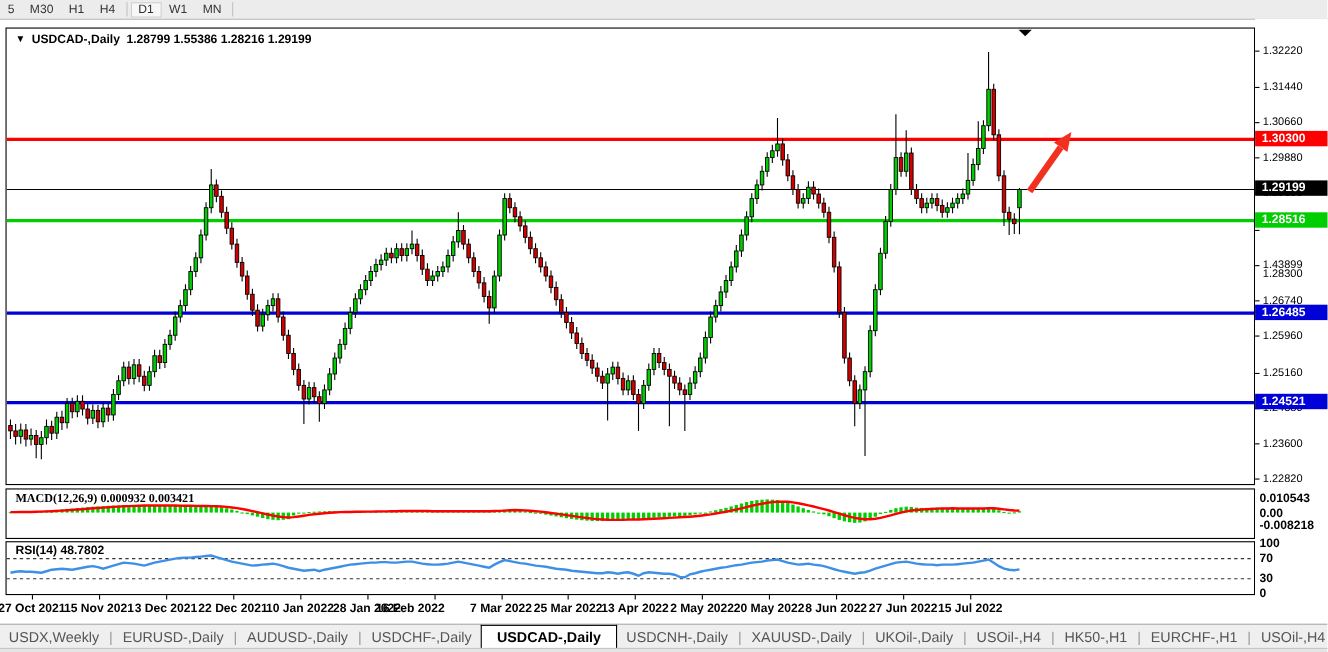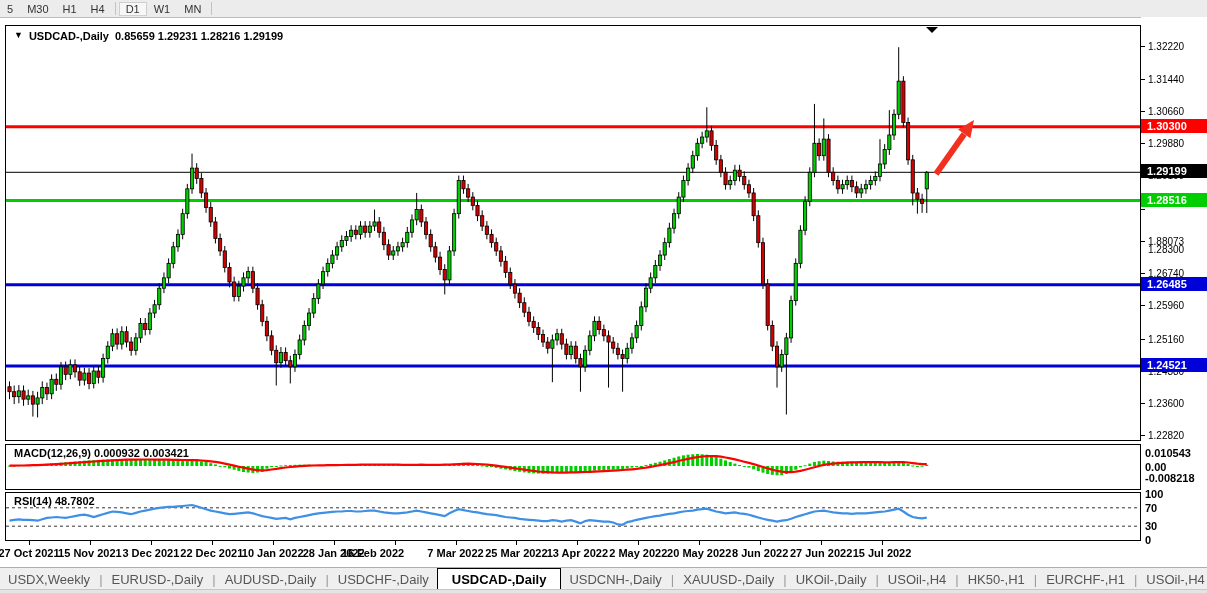--- a/index.html
+++ b/index.html
@@ -7,21 +7,21 @@
        font-family:"Liberation Sans",sans-serif;-webkit-font-smoothing:none;}
   
   #toolbar{position:absolute;left:0;top:0;width:1207px;height:17px;background:#ececec;
            border-bottom:1px solid #bdbdbd;display:flex;align-items:center;font-size:11px;color:#333;}
   .tf-item{padding:1px 7px;cursor:default;}
   .tf-item.active{background:#f7f7f7;border:1px solid #cfcfcf;padding:0 6px;}
   .tf-sep{width:1px;height:13px;background:#c2c2c2;margin:0 3px;}
   
   .panel{position:absolute;left:5px;width:1136px;border:1px solid #000;background:#fff;box-sizing:border-box;}
   #chart-panel{top:25px;height:416px;}
-  #macd-panel{top:444px;height:46px;}
+  #macd-panel{top:444px;height:46px;font-family:Liberation Serif, serif;}
   #rsi-panel{top:492px;height:49px;}
   .panel svg{position:absolute;left:0;top:0;}
   .pane-label{position:absolute;left:8px;top:2px;font-size:11px;font-weight:bold;color:#000;white-space:pre;z-index:5;}
   #chart-title{top:4px;display:flex;gap:6px;}
   
   #price-axis{position:absolute;left:1141px;top:17px;width:66px;height:545px;background:#fff;}
   .tick-label{position:absolute;left:7px;font-size:10px;font-weight:normal;color:#000;line-height:13px;}
   .tick-mark{position:absolute;left:0;width:4px;height:1px;background:#000;}
   .price-badge{position:absolute;left:0;width:62px;height:14px;font-size:11px;font-weight:bold;
                color:#fff;line-height:14px;padding-left:6px;z-index:6;}
@@ -458,21 +458,21 @@
         <rect x="914.4999999999999" y="173.17379199999954" width="3.2" height="4.140800000000468" fill="#d40000" stroke="#000" stroke-width="0.8"></rect>
         <line x1="920.78" y1="144.9749439999996" x2="920.78" y2="187.00406400000003" stroke="#000000" stroke-width="1"></line>
         <rect x="919.18" y="146.3" width="3.2" height="16.563200000000023" fill="#00ce00" stroke="#000" stroke-width="0.8"></rect>
         <line x1="930" y1="148" x2="958.2166120950316" y2="107.90270912811303" stroke="#f23020" stroke-width="6"></line>
         <polygon points="968,94 964.3501602397873,112.21890967442263 952.0830639502758,103.58650858180343" fill="#f23020"></polygon>
         <polygon points="920,1 932,1 926,7" fill="#000"></polygon>
       </svg>
     <div class="pane-label" id="chart-title">
       <span style="font-size:9px;">▼</span>
       <span>USDCAD-,Daily</span>
-      <span>0.85659 1.29231 1.28216 1.29199</span>
+      <span>1.28799 1.55386 1.28216 1.29199</span>
     </div>
   </div>
 
   <div id="macd-panel" class="panel">
     <svg id="macd-svg" width="1134" height="44" viewBox="0 0 1134 44">
         <rect x="2" y="20.6001" width="3" height="1" fill="#00ce00"></rect>
         <rect x="6.68" y="20.4668" width="3" height="1" fill="#00ce00"></rect>
         <rect x="11.36" y="20.3335" width="3" height="1" fill="#00ce00"></rect>
         <rect x="16.04" y="20.2002" width="3" height="1" fill="#00ce00"></rect>
         <rect x="20.72" y="19.9336" width="3" height="1.0664000000000016" fill="#00ce00"></rect>
@@ -724,21 +724,21 @@
       <div class="tick-label" style="top: 55.5047px;">1.31440</div>
       <div class="tick-mark" style="top: 93.8029px;"></div>
       <div class="tick-label" style="top: 87.8029px;">1.30660</div>
       <div class="tick-mark" style="top: 126.101px;"></div>
       <div class="tick-label" style="top: 120.101px;">1.29880</div>
       <div class="tick-mark" style="top: 158.399px;"></div>
       <div class="tick-label" style="top: 152.399px;">1.29100</div>
       <div class="tick-mark" style="top: 191.526px;"></div>
       <div class="tick-label" style="top: 185.526px; margin-top: 40px;">1.28300</div>
       <div class="tick-mark" style="top: 223.824px;"></div>
-      <div class="tick-label" style="top: 217.824px;">1.88073</div>
+      <div class="tick-label" style="top: 217.824px;">1.43899</div>
       <div class="tick-mark" style="top: 256.122px;"></div>
       <div class="tick-label" style="top: 250.122px;">1.26740</div>
       <div class="tick-mark" style="top: 288.421px;"></div>
       <div class="tick-label" style="top: 282.421px;">1.25960</div>
       <div class="tick-mark" style="top: 321.547px;"></div>
       <div class="tick-label" style="top: 315.547px;">1.25160</div>
       <div class="tick-mark" style="top: 353.845px;"></div>
       <div class="tick-label" style="top: 347.845px;">1.24380</div>
       <div class="tick-mark" style="top: 386.143px;"></div>
       <div class="tick-label" style="top: 380.143px;">1.23600</div>

